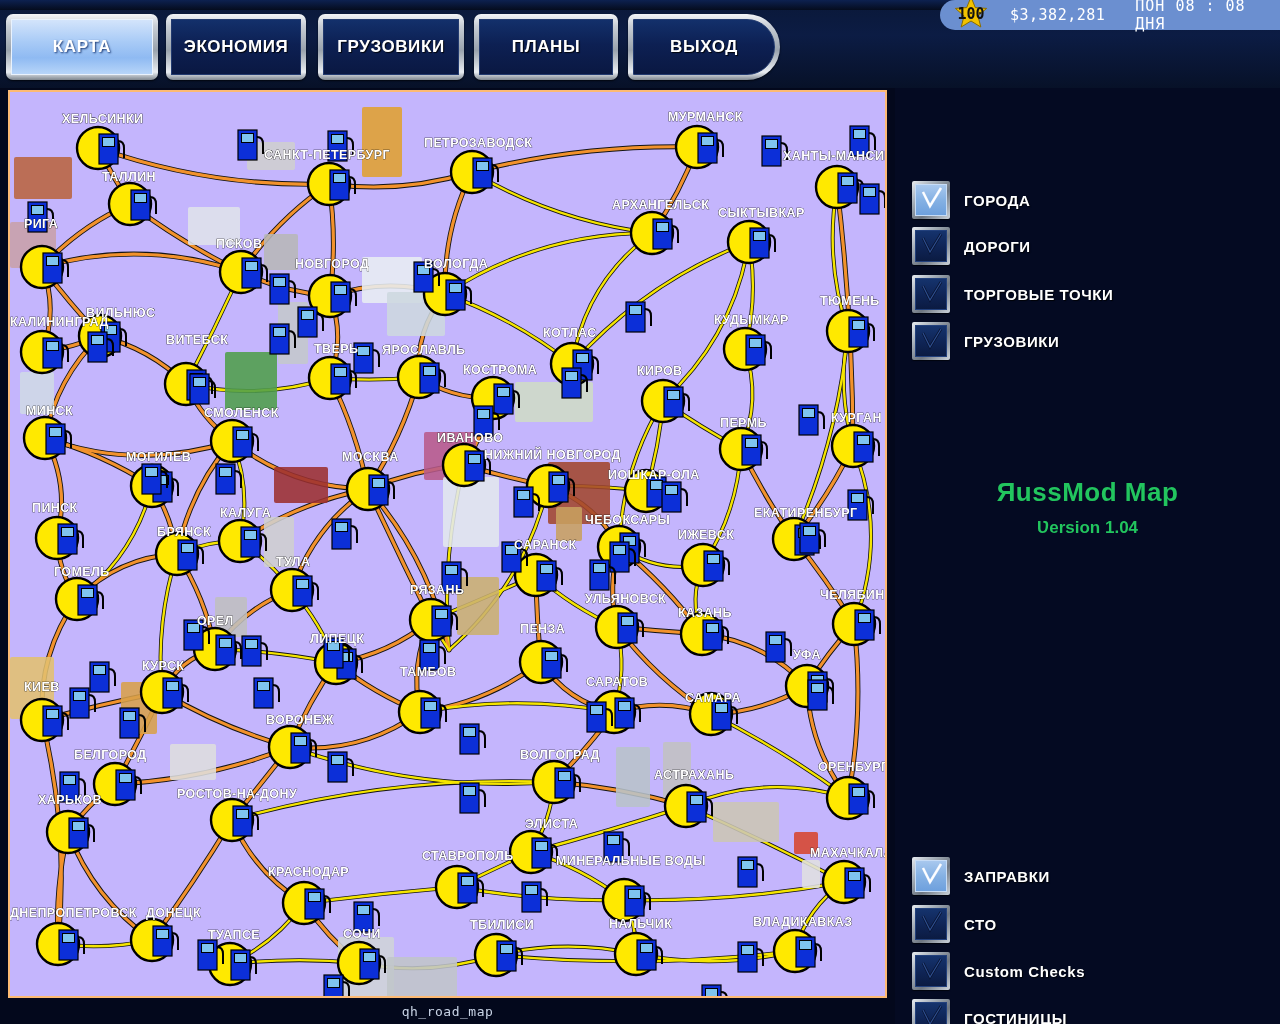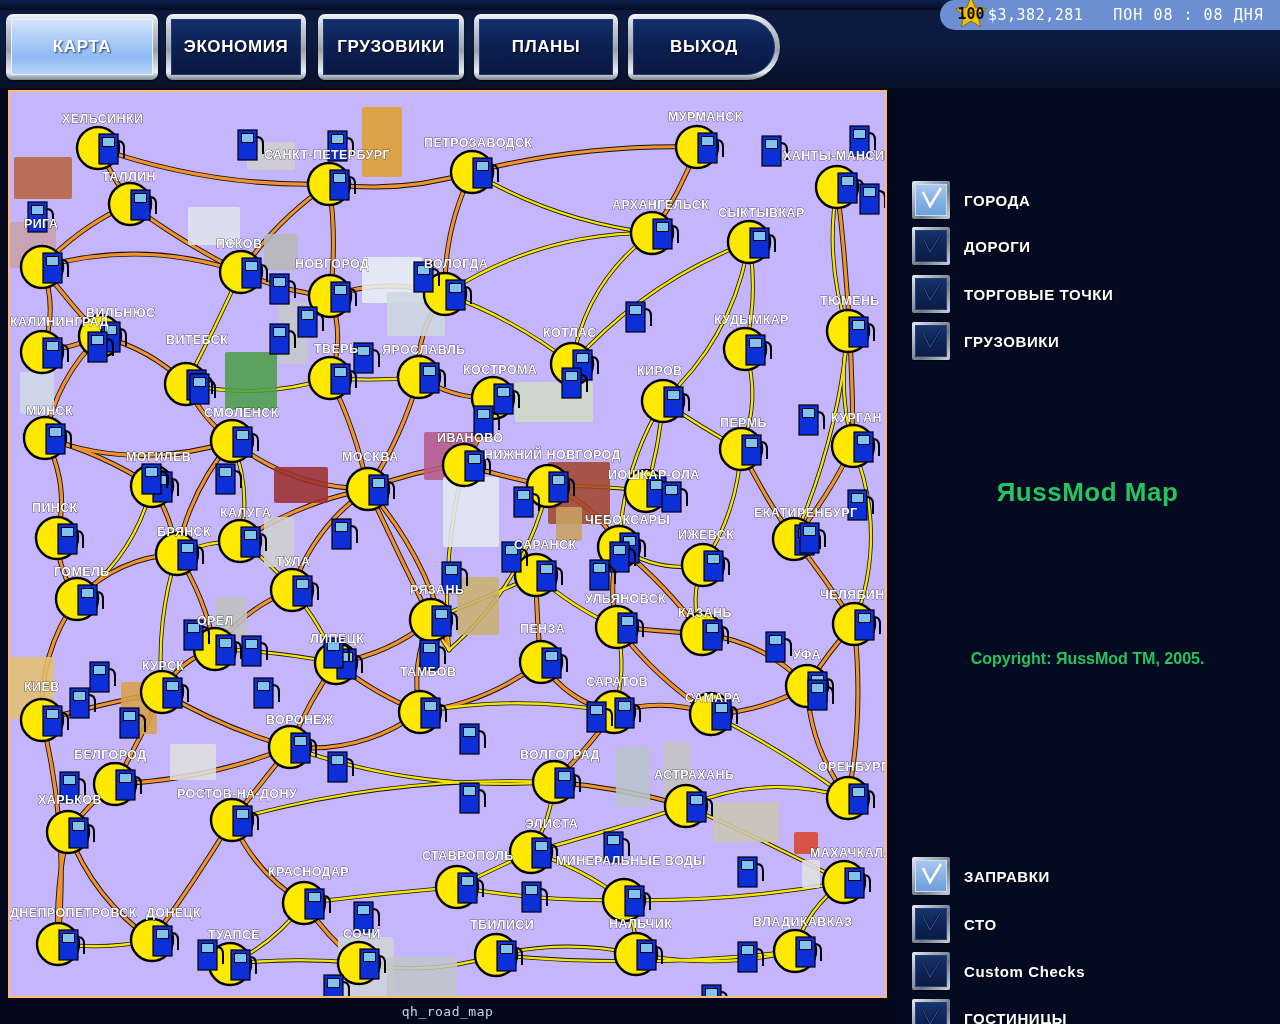--- a/index.html
+++ b/index.html
@@ -31,21 +31,21 @@
 
   
   .status{position:absolute;right:0;top:0;width:340px;height:30px;
     background:#6b8fd0;border-top-left-radius:22px;border-bottom-left-radius:22px;
     display:flex;align-items:center;}
   .star{position:relative;width:34px;height:34px;margin-left:14px;flex:0 0 auto;}
   .star svg{position:absolute;left:0;top:-2px;}
   .star .num{position:absolute;left:0;top:0;width:34px;height:32px;
     display:flex;align-items:center;justify-content:center;
     font-size:15px;font-weight:bold;color:#111;font-family:"DejaVu Sans Mono",monospace;}
-  .money{color:#ffffff;font-size:15px;letter-spacing:.5px;
+  .money{color:#ffffff;font-size:15px;margin-left:22px;letter-spacing:.5px;
     font-family:"DejaVu Sans Mono",monospace;}
   .clock{color:#ffffff;font-size:15px;margin-left:30px;letter-spacing:1px;
     font-family:"DejaVu Sans Mono",monospace;}
 
   
   .mapframe{position:absolute;left:8px;top:90px;width:879px;height:908px;
     background:#c4b5fd;border:2px solid #fdba74;box-sizing:border-box;overflow:hidden;}
   .mapsvg{position:absolute;left:0;top:0;}
   .caption{position:absolute;left:8px;top:1000px;width:879px;height:22px;
     display:flex;align-items:center;justify-content:center;
@@ -1251,21 +1251,21 @@
                 <path d="M2 5 L9 19 L20 1" fill="none" stroke="#0a1430" stroke-width="2.6"></path>
                 <path d="M2 5 L9 19 L20 1" fill="none" stroke="#2d4f92" stroke-width="1.1"></path>
               </svg>
             </div>
           </div>
           <div class="chk-lbl">ГРУЗОВИКИ</div>
         </div>
       </div>
 
     <div class="brand brand-title">ЯussMod Map</div>
-    <div class="brand brand-copy">Copyright: ЯussMod TM, 2005.</div>
+    <div class="brand brand-ver">Ʋersion 1.04</div>
 
     <div id="botchecks">
         <div class="chk-row" style="top: 769px;">
           <div class="chk on">
             <div class="cbox">
               <svg class="tick" viewBox="0 0 22 24">
                 <path d="M2 5 L9 19 L20 1" fill="none" stroke="#f4f8ff" stroke-width="2.6"></path>
                 <path d="M2 5 L9 19 L20 1" fill="none" stroke="#ffffff" stroke-width="1.1"></path>
               </svg>
             </div>

